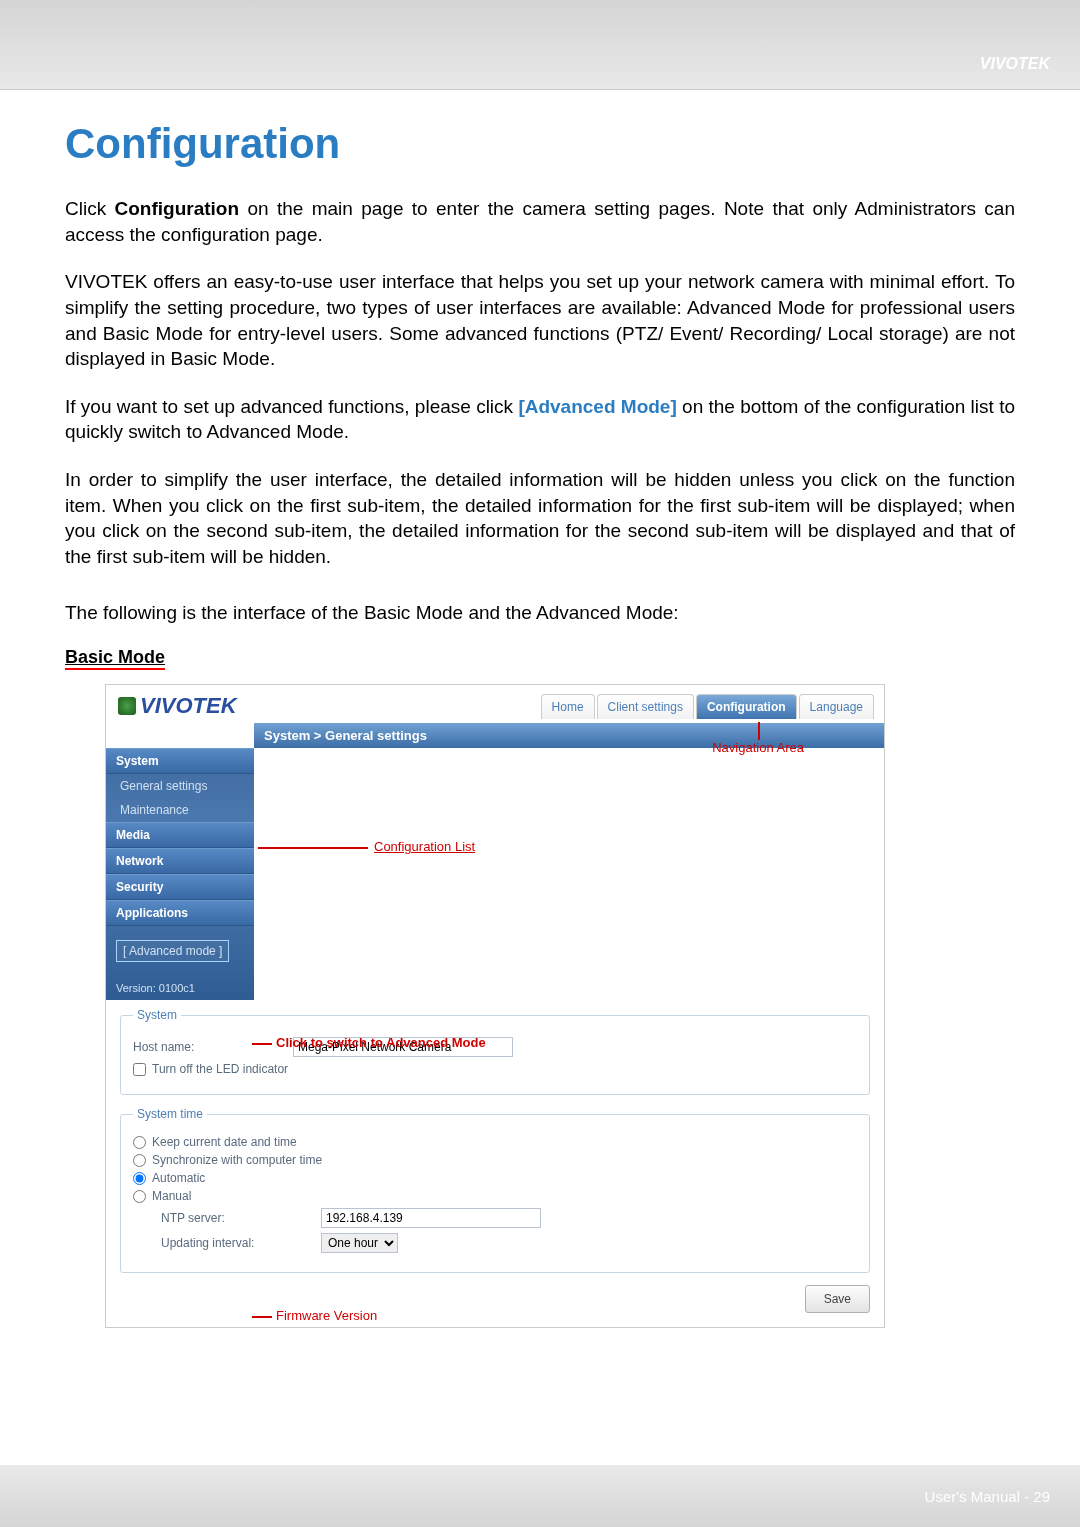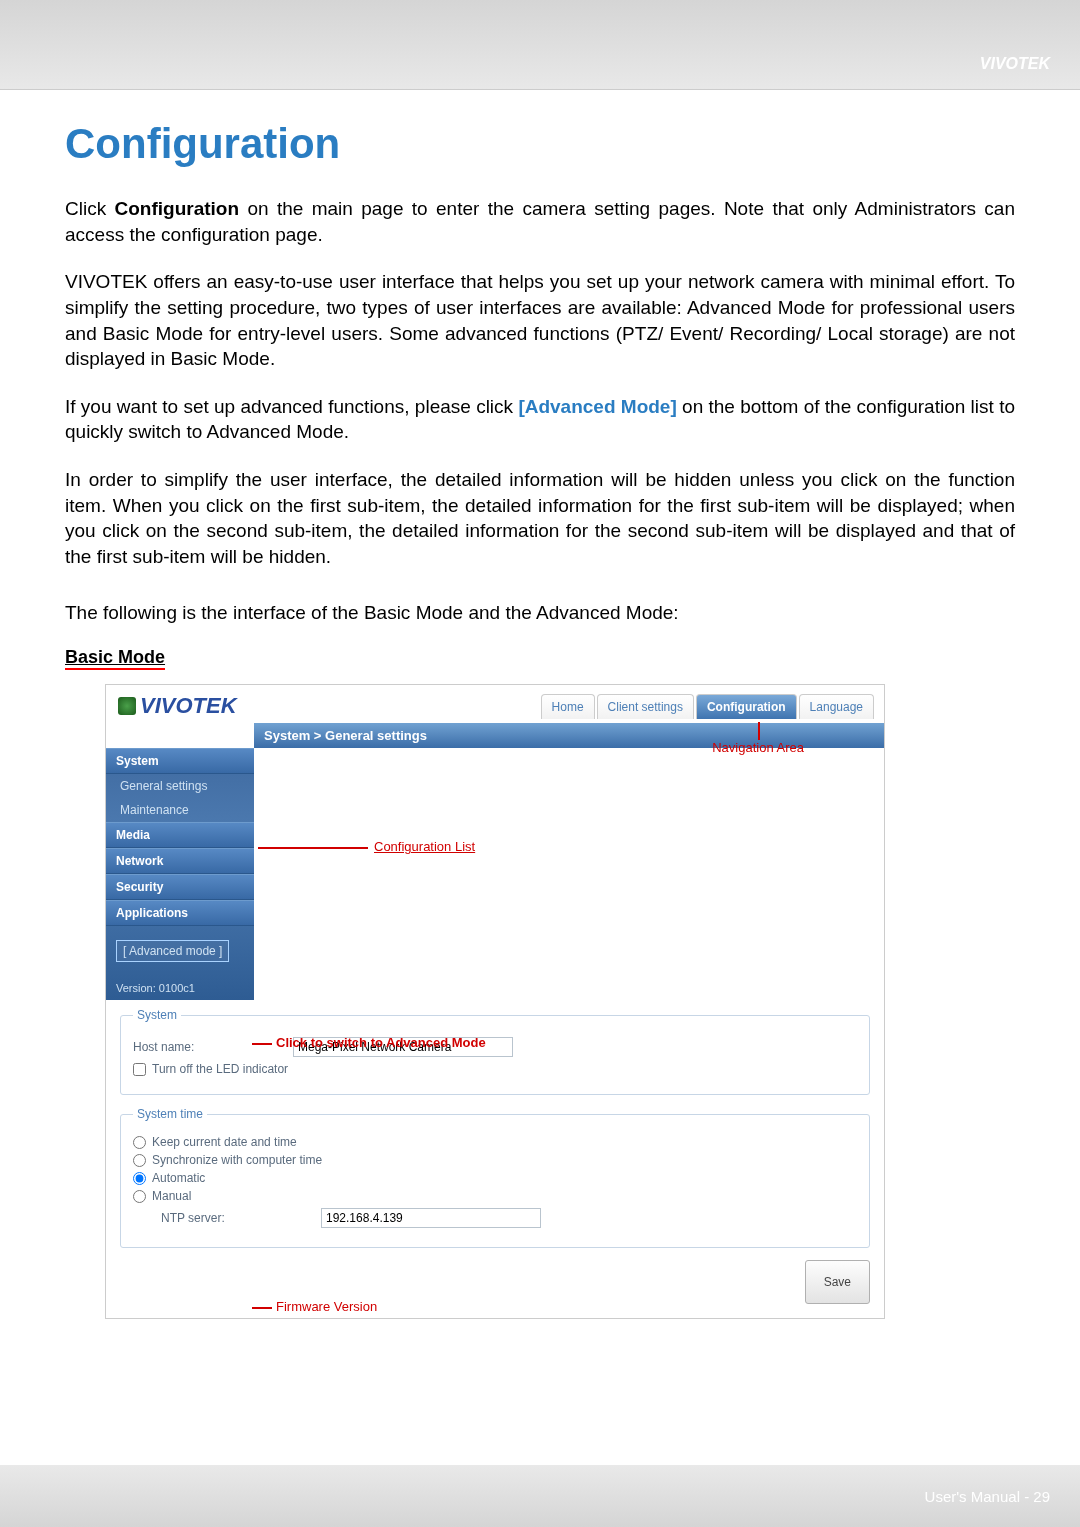--- a/index.html
+++ b/index.html
@@ -156,21 +156,21 @@
     font-size: 12px;
   }
   .row.indent { margin-left: 28px; }
   .radio-row, .check-row { display: flex; align-items: flex-end; gap: 6px; margin: 4px 0; }
   select { font-size: 12px; border: 1px solid #b9c4ce; padding: 1px 2px; }
   .save-btn {
     float: right;
     background: linear-gradient(#fdfdfd,#e3e3e3);
     border: 1px solid #b0b0b0;
     border-radius: 3px;
-    padding: 14px 18px;
+    padding: 6px 18px;
     font-size: 12px;
     cursor: pointer;
     color: #444;
   }
   
   .annot { position: absolute; color: #d10000; font-size: 13px; pointer-events: none; }
   .annot .line { position: absolute; background: #d10000; }
   .footer {
     position: absolute;
     bottom: 22px;
@@ -271,20 +271,26 @@
               <span>Automatic</span>
             </div>
           <div class="radio-row">
               <input type="radio" name="t" style="">
               <span>Manual</span>
             </div>
           <div class="row indent">
             <label>NTP server:</label>
             <input type="text" value="192.168.4.139" style="">
           </div>
+          <div class="row indent">
+            <label>Updating interval:</label>
+            <select>
+              <option>One hour</option>
+            </select>
+          </div>
         </fieldset>
 
         <button class="save-btn">Save</button>
       </div>
     </div>
 
     <div class="annot" style="top:55px; right:80px;">
       <span>Navigation Area</span>
       <div class="line" style="width:2px;height:18px;left:50%;top:-18px;"></div>
     </div>

